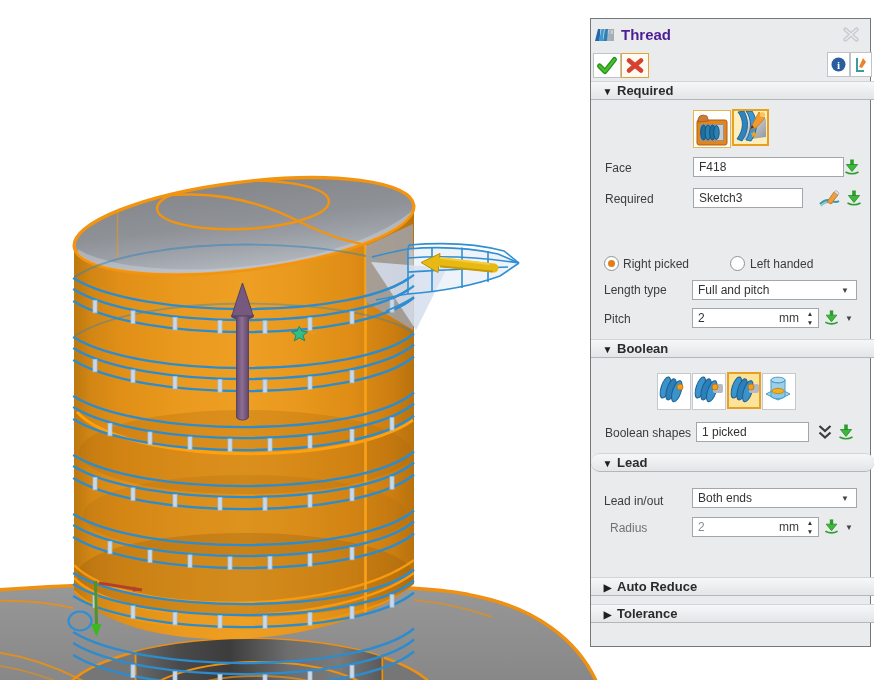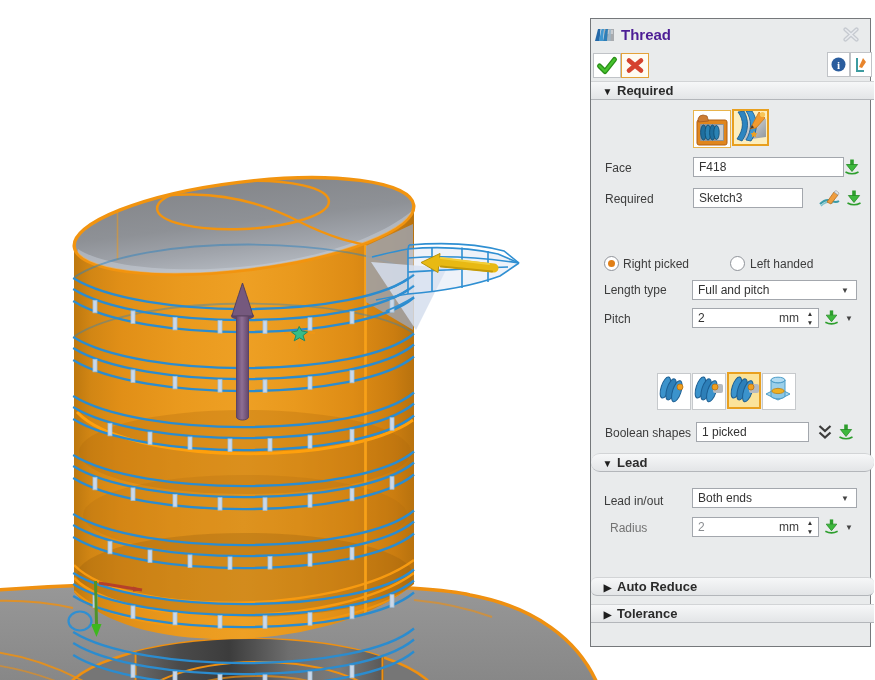--- a/index.html
+++ b/index.html
@@ -326,20 +326,21 @@
   <div class="fld" style="left:101px;top:289px;width:127px;height:20px;">2</div>
   <div class="lbl" style="left:188px;top:292px;">mm</div>
   <div style="position:absolute;left:211px;top:290px;width:16px;height:18px;font-size:6.5px;color:#333;text-align:center;line-height:9px;">▲<br>▼</div>
   <div style="position:absolute;left:232px;top:290px;"><svg width="17" height="17" viewBox="0 0 18 18">
         <path d="M9 1.5 L9 7" stroke="#2d9e2d" stroke-width="3.6"></path>
         <path d="M3.4 6.5 L14.6 6.5 L9 13.5 Z" fill="#3db83d" stroke="#238a23" stroke-width="0.8"></path>
         <path d="M2.5 14 Q 9 17.5 15.5 14" stroke="#2d9e2d" stroke-width="1.6" fill="none"></path>
       </svg></div>
   <div class="caret" style="left:254px;top:295px;">▼</div>
 
+  <div class="hdr" style="top:320px;"><span class="tri">▼</span>Boolean</div>
 
   <div style="position:absolute;left:66px;top:354px;width:32px;height:35px;background:#fff;border:1px solid #c6c9cc;"><svg width="30" height="33" viewBox="0 0 30 33">
         <g transform="rotate(18 15 16)">
           <ellipse cx="7" cy="16" rx="4.2" ry="11" fill="#3b93cc" stroke="#1c5e92" stroke-width="1"></ellipse>
           <ellipse cx="13" cy="16" rx="4.2" ry="11" fill="#2d7fb8" stroke="#1c5e92" stroke-width="1"></ellipse>
           <ellipse cx="19" cy="16" rx="4.2" ry="11" fill="#3b93cc" stroke="#1c5e92" stroke-width="1"></ellipse>
         </g>
         <circle cx="22" cy="13" r="3" fill="#f0a020" stroke="#b87010" stroke-width="0.8"></circle>
       </svg></div>
   <div style="position:absolute;left:101px;top:354px;width:32px;height:35px;background:#fff;border:1px solid #c6c9cc;"><svg width="30" height="33" viewBox="0 0 30 33">
@@ -389,15 +390,15 @@
   <div class="fld" style="left:101px;top:498px;width:127px;height:20px;color:#8a8d91;">2</div>
   <div class="lbl" style="left:188px;top:501px;">mm</div>
   <div style="position:absolute;left:211px;top:499px;width:16px;height:18px;font-size:6.5px;color:#333;text-align:center;line-height:9px;">▲<br>▼</div>
   <div style="position:absolute;left:232px;top:499px;"><svg width="17" height="17" viewBox="0 0 18 18">
         <path d="M9 1.5 L9 7" stroke="#2d9e2d" stroke-width="3.6"></path>
         <path d="M3.4 6.5 L14.6 6.5 L9 13.5 Z" fill="#3db83d" stroke="#238a23" stroke-width="0.8"></path>
         <path d="M2.5 14 Q 9 17.5 15.5 14" stroke="#2d9e2d" stroke-width="1.6" fill="none"></path>
       </svg></div>
   <div class="caret" style="left:254px;top:504px;">▼</div>
 
-  <div class="hdr" style="top:558px;border-radius:6px;"><span class="tri">▶</span>Auto Reduce</div>
+  <div class="hdr" style="top:558px;"><span class="tri">▶</span>Auto Reduce</div>
   <div class="hdr" style="top:585px;"><span class="tri">▶</span>Tolerance</div>
 </div>
 
 </body></html>

